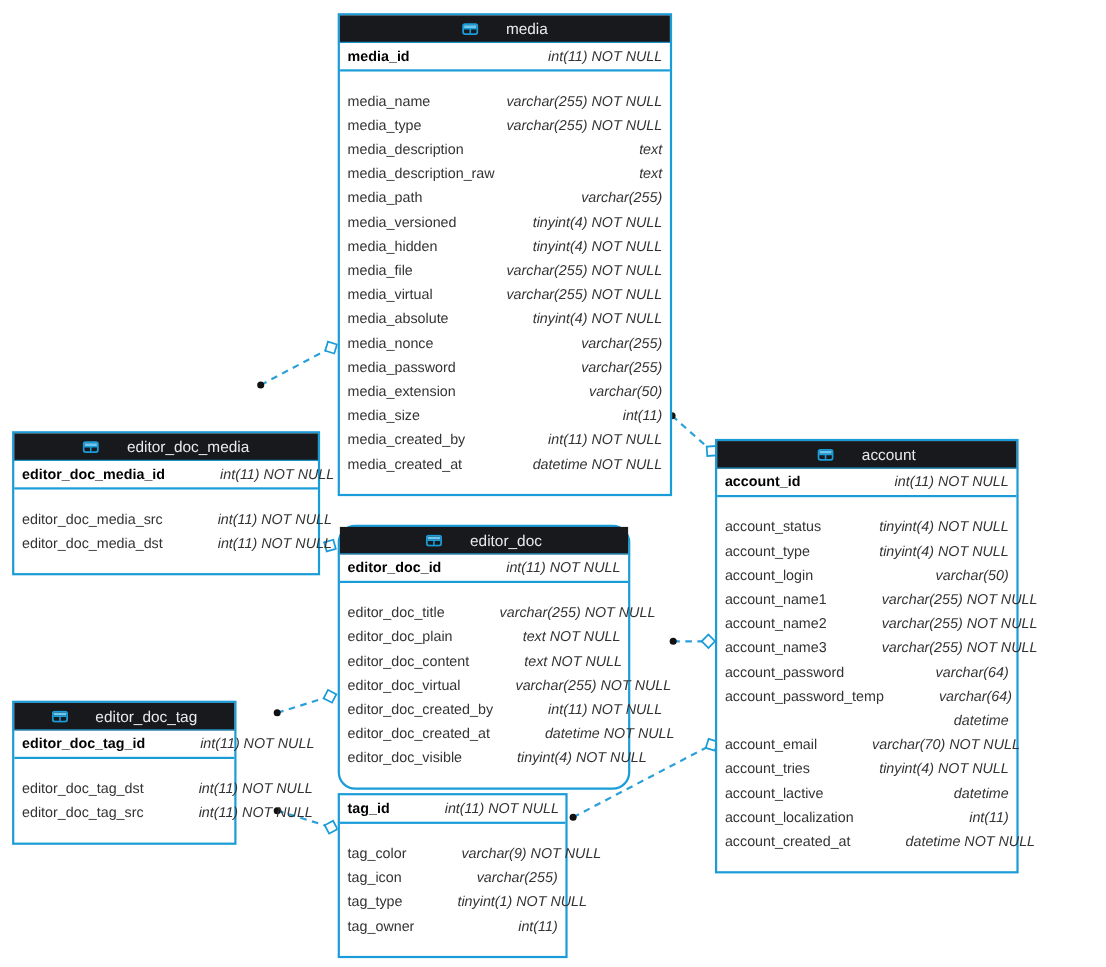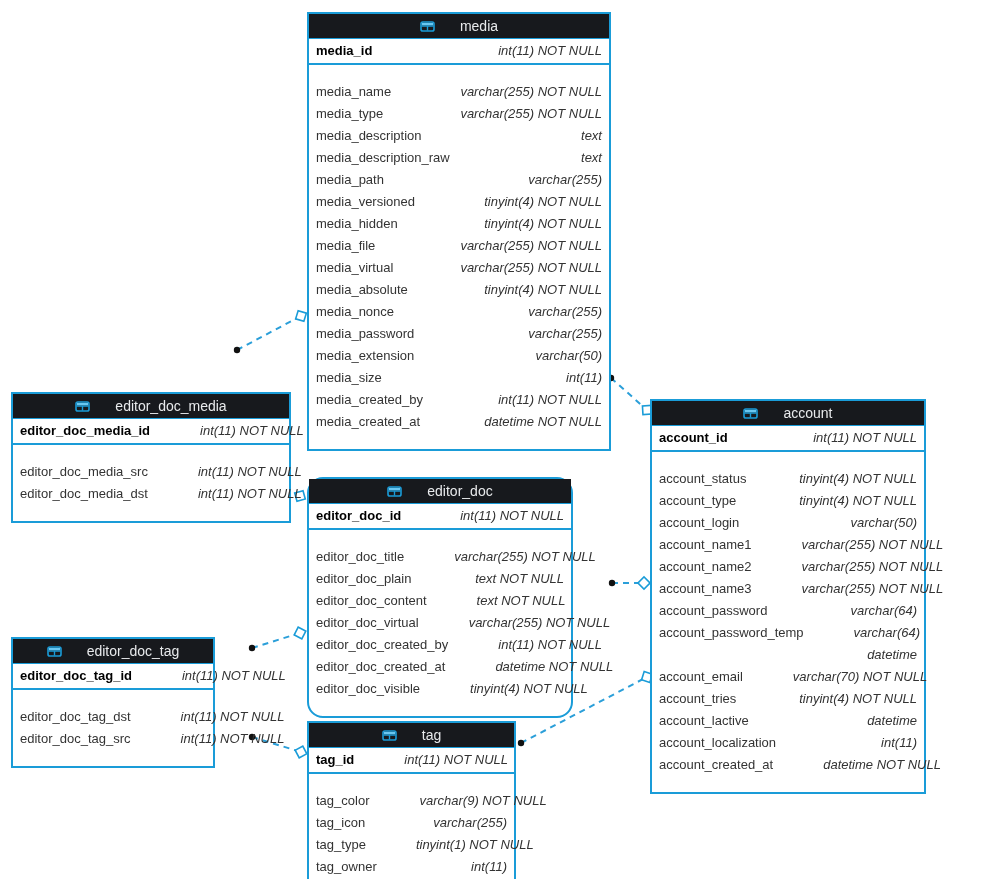--- a/index.html
+++ b/index.html
@@ -265,31 +265,20 @@
     <span class="col-name">editor_doc_tag_dst</span>
     <span class="col-type">int(11) NOT NULL</span>
   </div>
         <div class="col-row">
     <span class="col-name">editor_doc_tag_src</span>
     <span class="col-type">int(11) NOT NULL</span>
   </div>
       </div>
   </div>
     <div class="db-table" style="left: 307px; top: 721px; width: 209px;">
-    <div class="table-header">
-      <span class="table-icon">
-        <svg width="15" height="11" viewBox="0 0 15 11">
-          <rect x="1" y="1" width="13" height="9" rx="1.8" fill="none" stroke="#1a9cd8" stroke-width="1.6"></rect>
-          <rect x="1.9" y="1.9" width="11.2" height="2.6" fill="#6ac7f0"></rect>
-          <line x1="1.5" y1="5.1" x2="13.5" y2="5.1" stroke="#1a9cd8" stroke-width="1.3"></line>
-          <line x1="7.5" y1="5.1" x2="7.5" y2="9.6" stroke="#1a9cd8" stroke-width="1.4"></line>
-        </svg>
-      </span>
-      <span class="table-title">tag</span>
-    </div>
     <div class="pk-section">
         <div class="col-row">
     <span class="col-name">tag_id</span>
     <span class="col-type">int(11) NOT NULL</span>
   </div>
       </div>
     <div class="col-section">
         <div class="col-row">
     <span class="col-name">tag_color</span>
     <span class="col-type">varchar(9) NOT NULL</span>

